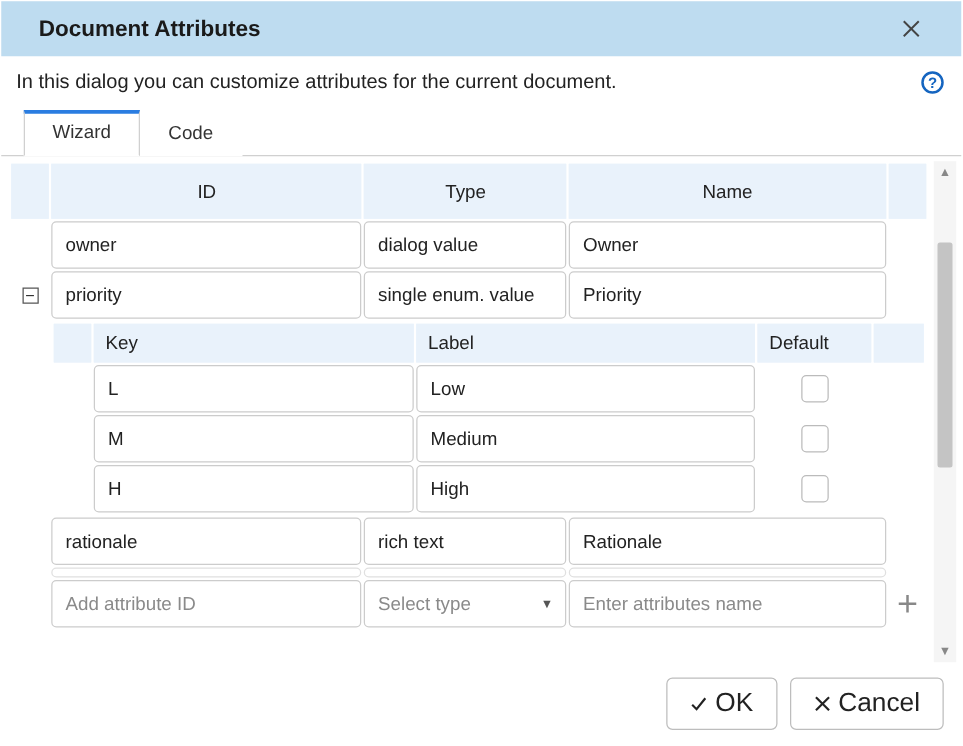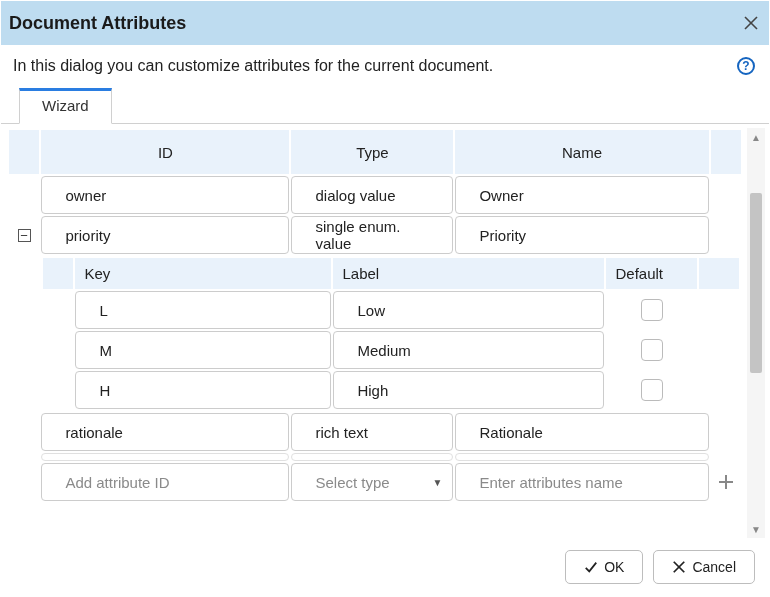--- a/index.html
+++ b/index.html
@@ -1,20 +1,20 @@
 <!DOCTYPE html>
 <html><head>
 <meta charset="utf-8">
 <style>
   * { box-sizing: border-box; margin: 0; padding: 0; }
   html, body { width: 770px; height: 597px; font-family: "Segoe UI", Arial, sans-serif; font-size: 15px; color: #222; background: #fff; overflow: hidden; }
   .dialog { width: 770px; height: 597px; display: flex; flex-direction: column; border: 1px solid #fff; }
 
   
-  .titlebar { background: #bedcf0; height: 44px; display: flex; align-items: center; justify-content: space-between; padding: 0 8px; }
+  .titlebar { background: #bedcf0; height: 44px; display: flex; align-items: center; justify-content: space-between; padding: 0 30px; }
   .titlebar h1 { font-size: 18px; font-weight: 700; color: #1a1a1a; }
   .close { width: 20px; height: 20px; display: flex; align-items: center; justify-content: center; cursor: pointer; color: #333; }
   .close svg { width: 14px; height: 14px; stroke: #444; stroke-width: 1.6; }
 
   
   .descrow { display: flex; align-items: center; justify-content: space-between; padding: 12px 14px 12px 12px; }
   .descrow .desc { font-size: 16px; color: #222; }
   .help { width: 18px; height: 18px; border: 2px solid #1565c0; border-radius: 50%; display: flex; align-items: center; justify-content: center; color: #1565c0; font-size: 12px; font-weight: 700; cursor: pointer; }
 
   
@@ -39,42 +39,42 @@
   col.c-act { width: 30px; }
 
   th { background: #e9f2fb; font-weight: 400; color: #222; padding: 6px 8px; text-align: center; font-size: 15px; border: 1px solid #e9f2fb; }
   th.handle-th, th.act-th { background: #e9f2fb; }
   td { padding: 0; }
   .hcell { height: 44px; }
 
   .expander { width: 30px; height: 38px; display: flex; align-items: center; justify-content: center; cursor: pointer; color: #333; }
   .expander .box { width: 13px; height: 13px; border: 1px solid #555; display: flex; align-items: center; justify-content: center; font-size: 13px; line-height: 1; background: #fff; }
 
-  .cell, .input { height: 38px; border: 1px solid #ccc; border-radius: 4px; background: #fff; display: flex; align-items: center; padding: 0 23px; font-size: 15px; color: #222; width: 100%; }
+  .cell, .input { height: 38px; border: 1px solid #ccc; border-radius: 4px; background: #fff; display: flex; align-items: center; padding: 0 10px; font-size: 15px; color: #222; width: 100%; }
   .input.placeholder { color: #8a8a8a; }
   .select { position: relative; }
   .select .caret { position: absolute; right: 10px; color: #555; font-size: 10px; }
 
   
   .subwrap td { padding: 0; }
   .subtable { width: 100%; border-collapse: separate; border-spacing: 2px 2px; table-layout: fixed; }
   col.sc-pad { width: 30px; }
   col.sc-key { width: 255px; }
   col.sc-label { width: 270px; }
   col.sc-def { width: 90px; }
   col.sc-act { width: 40px; }
   .subtable th { background: #e9f2fb; font-weight: 400; text-align: left; padding: 6px 8px; }
   .chk { width: 22px; height: 22px; border: 1px solid #bbb; border-radius: 4px; margin: 0 auto; display: block; cursor: pointer; background: #fff; }
   .centercell { text-align: center; vertical-align: middle; }
   .plus { width: 22px; height: 22px; display: flex; align-items: center; justify-content: center; color: #777; cursor: pointer; margin: 0 auto; }
   .plus svg { width: 16px; height: 16px; stroke: #888; stroke-width: 2; }
 
   
   .footer { display: flex; justify-content: flex-end; gap: 10px; padding: 12px 14px; }
-  .btn { border: 1px solid #bdbdbd; background: #fff; border-radius: 5px; padding: 8px 18px; font-size: 14px; cursor: pointer; display: flex; align-items: center; gap: 6px; color: #222; }
+  .btn { border: 1px solid #bdbdbd; background: #fff; border-radius: 5px; padding: 8px 18px; font-size: 21px; cursor: pointer; display: flex; align-items: center; gap: 6px; color: #222; }
   .btn svg { width: 14px; height: 14px; stroke: #222; stroke-width: 2; fill: none; }
 
   .ghostrow .cell { border-color: #e0e0e0; height: 8px; padding: 0; }
 </style>
 </head>
 <body>
 
 <div class="dialog">
 
   <div class="titlebar">
@@ -89,20 +89,21 @@
 
   <div class="descrow">
     <div class="desc">In this dialog you can customize attributes for the current document.</div>
     <div class="help">
       <span>?</span>
     </div>
   </div>
 
   <div class="tabs">
     <div class="tab active">Wizard</div>
+    <div class="tab">Code</div>
   </div>
 
   <div class="gridwrap">
     <div class="gridcol">
       <table>
         <colgroup>
           <col class="c-handle">
             <col class="c-id">
             <col class="c-type">
             <col class="c-name">

